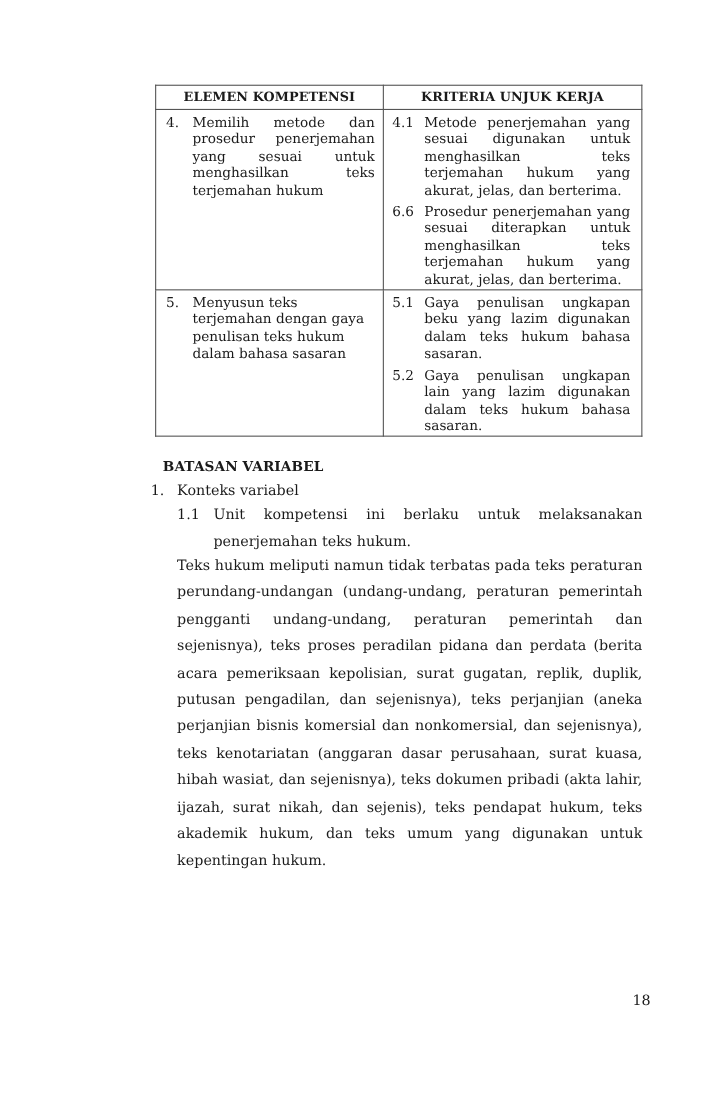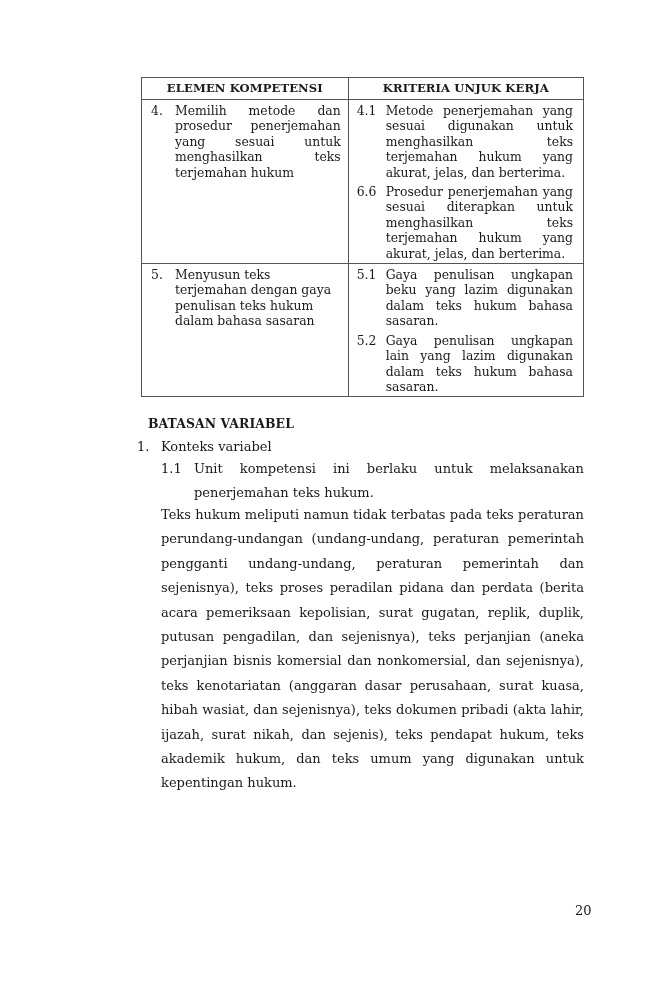--- a/index.html
+++ b/index.html
@@ -95,14 +95,14 @@
   <div class="sub" style="top:457px">
     <span class="num">1.1</span>
     <span class="txt">Unit kompetensi ini berlaku untuk melaksanakan penerjemahan teks hukum.</span>
   </div>
 
   <div class="sub" style="top:503px">
     <span class="txt">Teks hukum meliputi namun tidak terbatas pada teks peraturan perundang-undangan (undang-undang, peraturan pemerintah pengganti undang-undang, peraturan pemerintah dan sejenisnya), teks proses peradilan pidana dan perdata (berita acara pemeriksaan kepolisian, surat gugatan, replik, duplik, putusan pengadilan, dan sejenisnya), teks perjanjian (aneka perjanjian bisnis komersial dan nonkomersial, dan sejenisnya), teks kenotariatan (anggaran dasar perusahaan, surat kuasa, hibah wasiat, dan sejenisnya), teks dokumen pribadi (akta lahir, ijazah, surat nikah, dan sejenis), teks pendapat hukum, teks akademik hukum, dan teks umum yang digunakan untuk kepentingan hukum.</span>
   </div>
 
 
-  <div class="page-number">20</div>
+  <div class="page-number">18</div>
 </div>
 
 </body></html>

